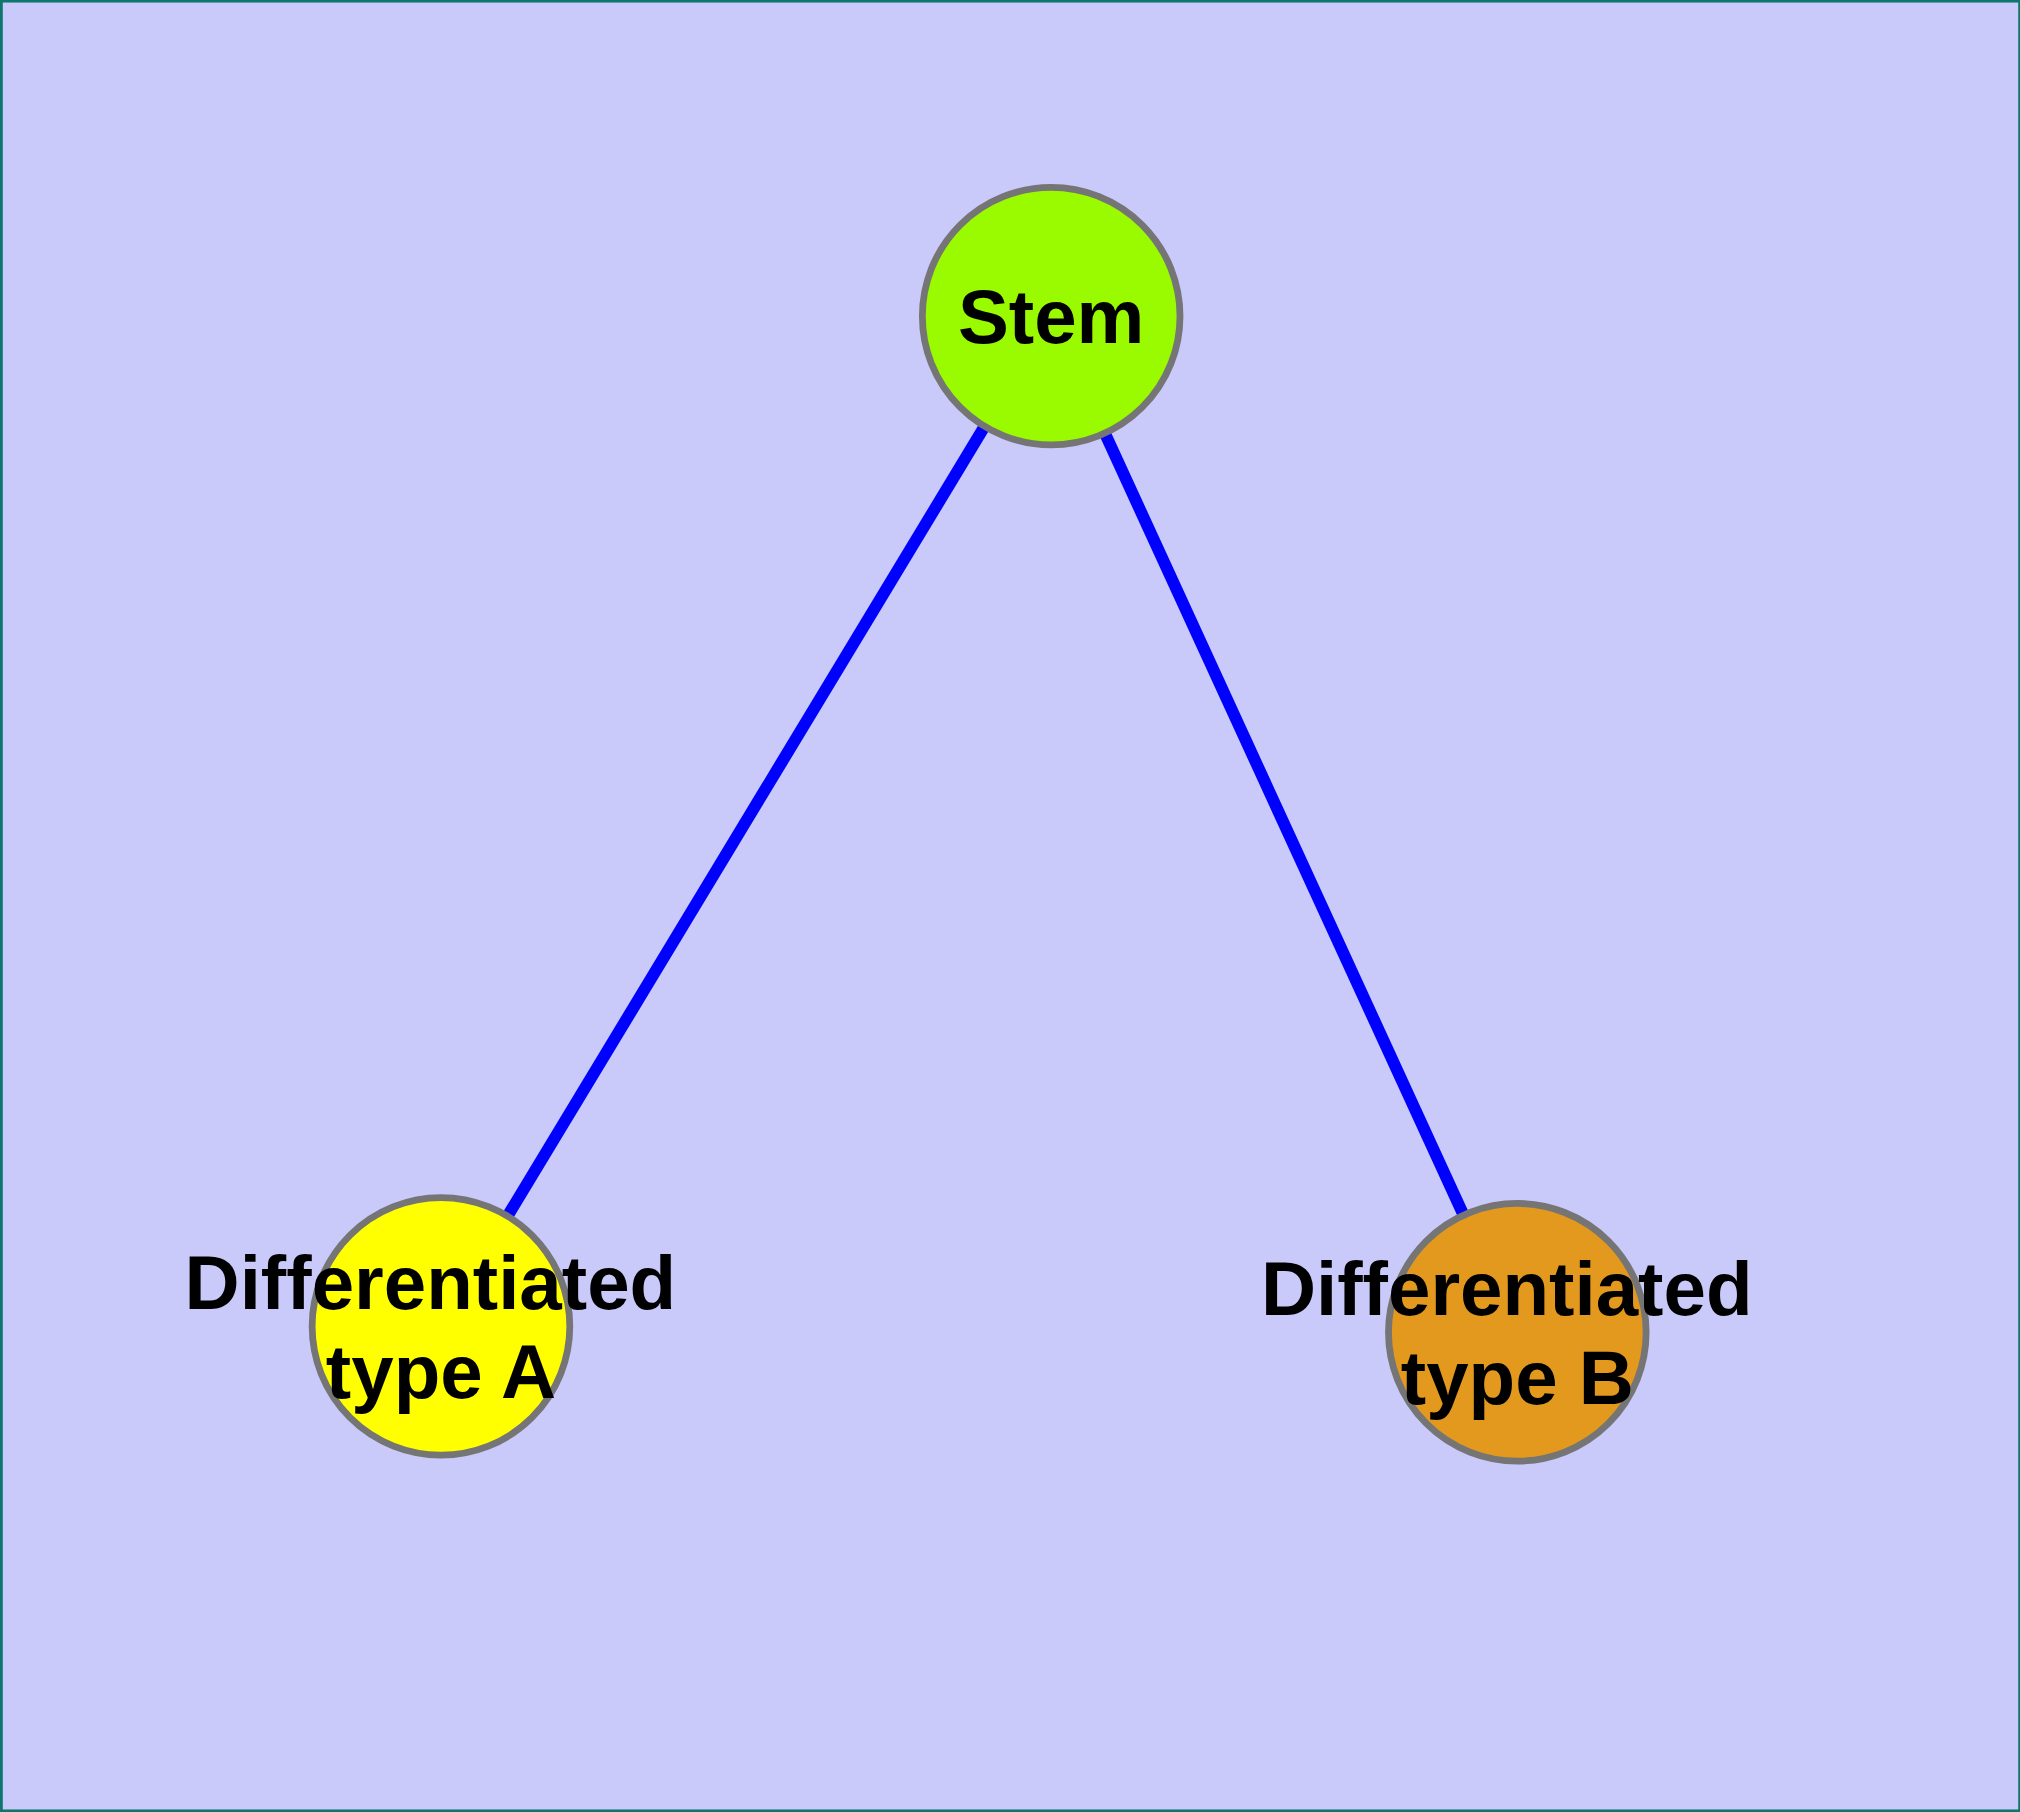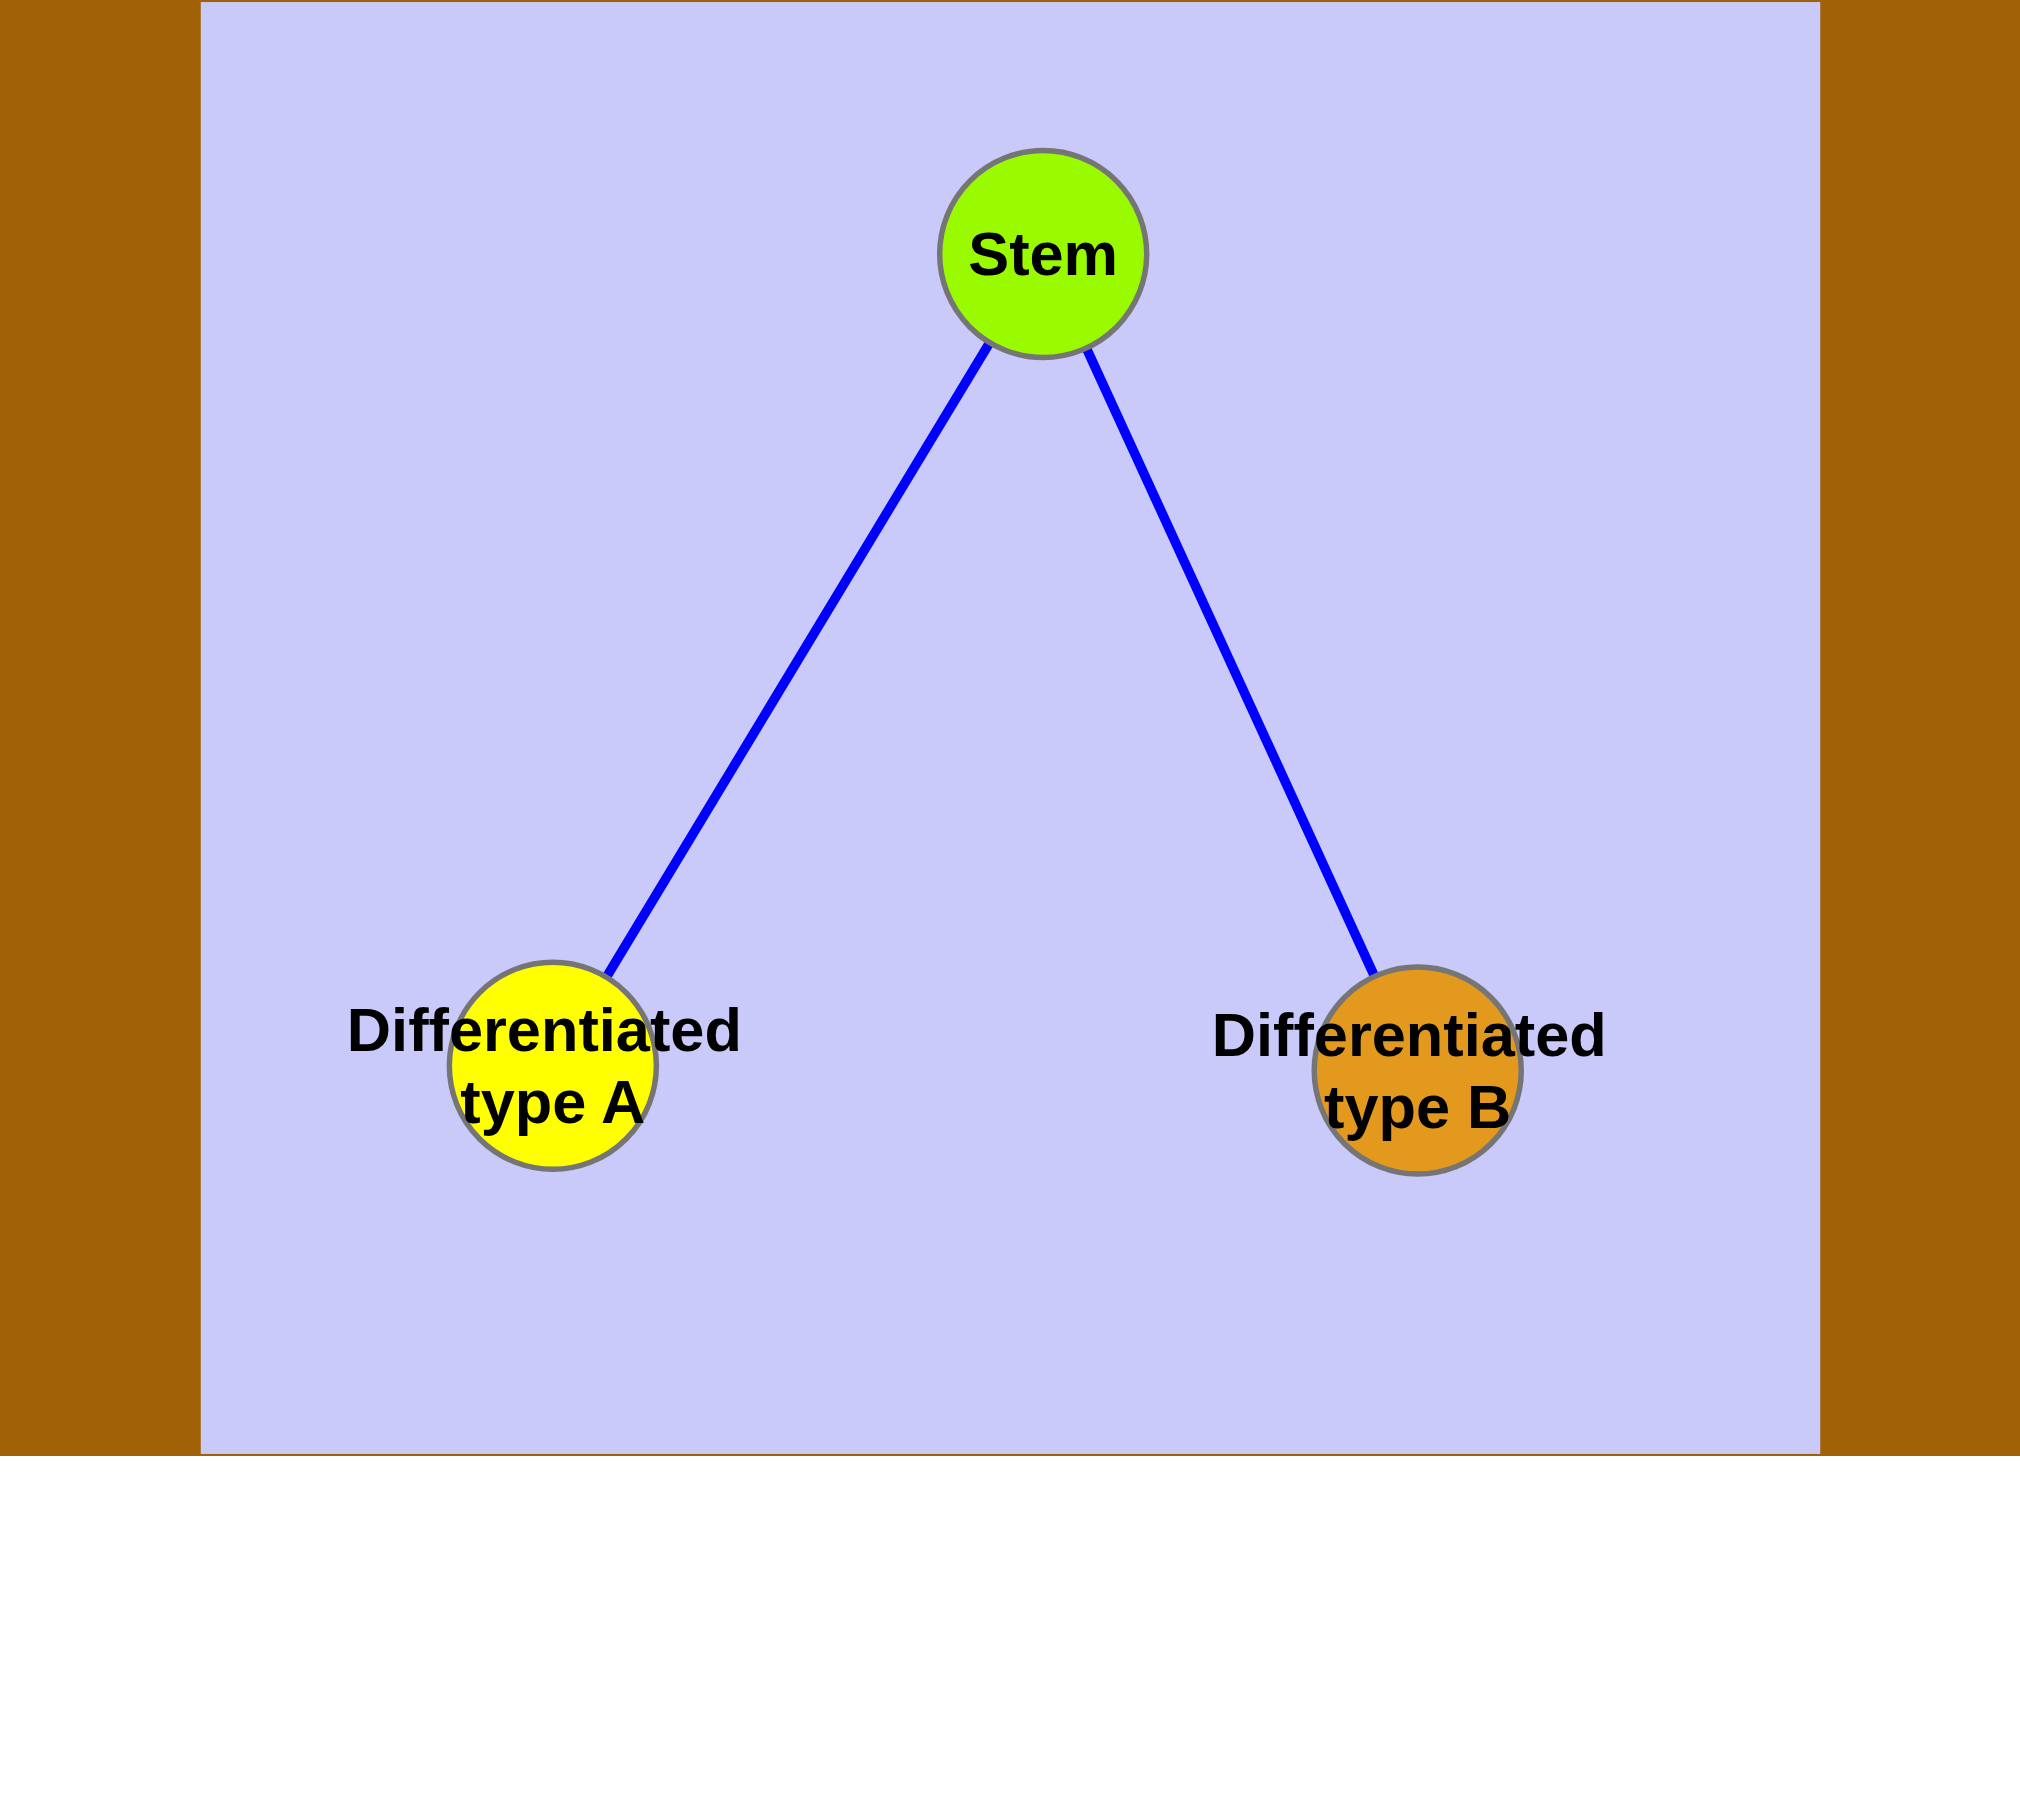--- a/index.html
+++ b/index.html
@@ -4,22 +4,22 @@
 <style>
   html, body {
     margin: 0;
     padding: 0;
     background: #ffffff;
     font-family: "Liberation Sans", sans-serif;
   }
   .stage {
     position: relative;
     width: 2021px;
-    height: 1456px;
-    background: #a16207;
+    height: 1812px;
+    background: #0f766e;
   }
   .stage svg {
     display: block;
     width: 100%;
     height: 100%;
   }
   .node-circle {
     
   }
   .node-label {

